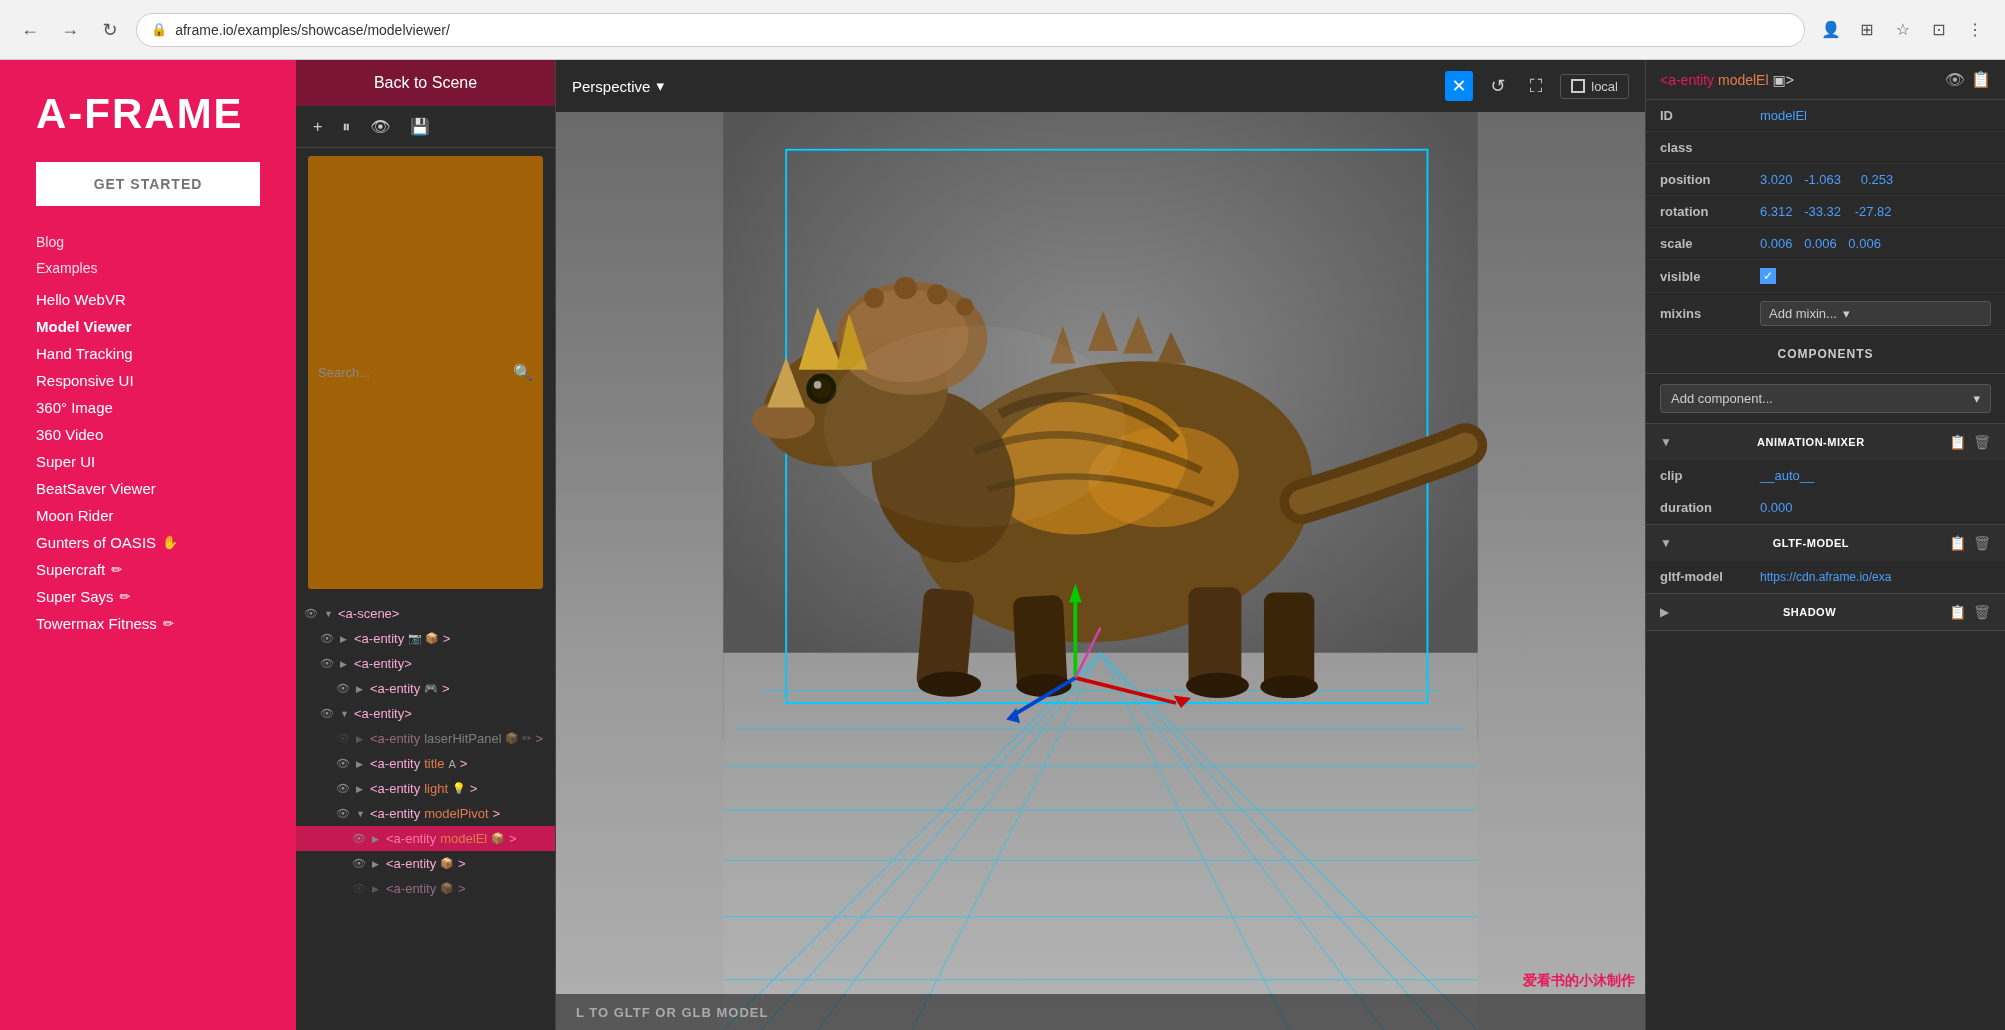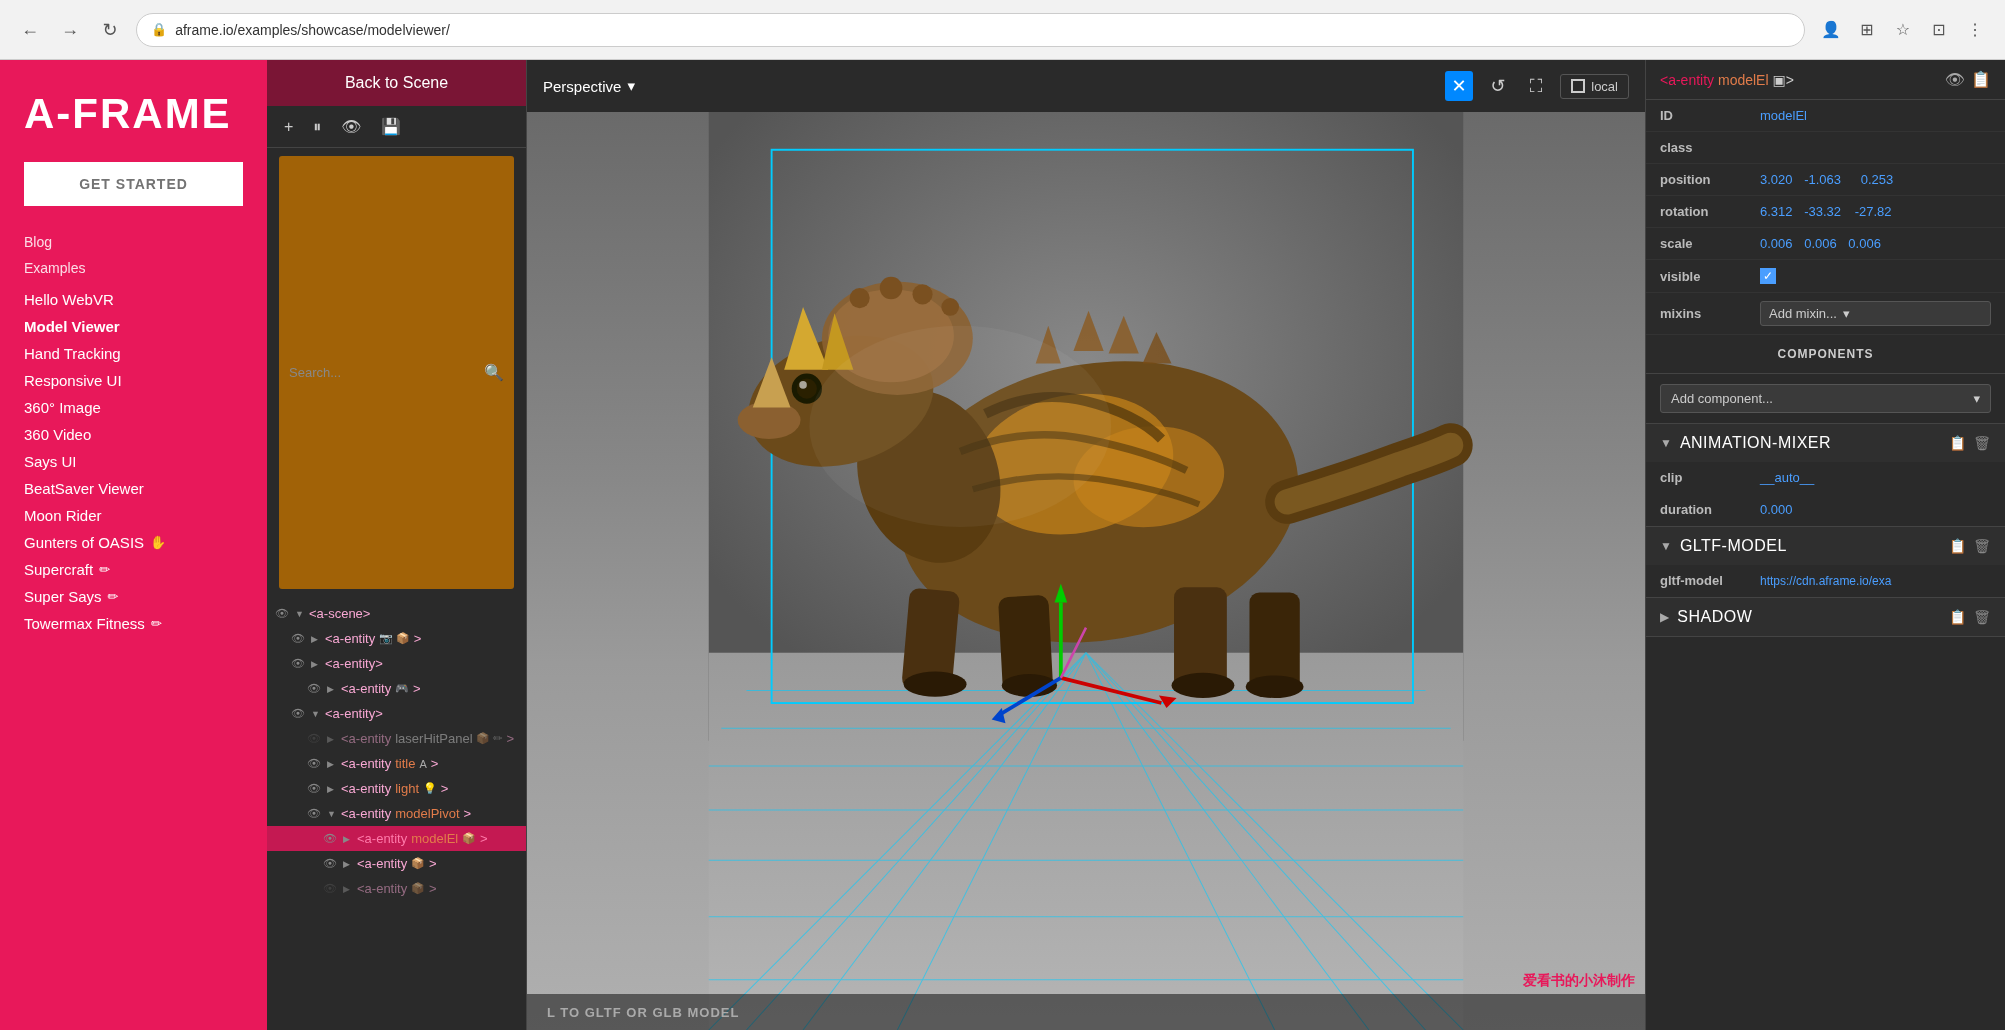--- a/index.html
+++ b/index.html
@@ -53,24 +53,24 @@
 
     
     .main-content {
       flex: 1;
       display: flex;
       overflow: hidden;
     }
 
     
     .aframe-sidebar {
-      width: 267px;
+      width: 296px;
       background: #e8185a;
       flex-shrink: 0;
-      padding: 30px 24px;
+      padding: 30px 36px;
       overflow-y: auto;
       color: white;
     }
     .aframe-logo {
       font-size: 42px;
       font-weight: bold;
       letter-spacing: 2px;
       margin-bottom: 24px;
       font-family: 'Arial Black', sans-serif;
     }
@@ -375,24 +375,25 @@
     .component-header {
       display: flex;
       align-items: center;
       padding: 10px 14px;
       gap: 8px;
       cursor: pointer;
       background: #2f2f2f;
     }
     .component-title {
       flex: 1;
-      font-size: 16px;
-      font-weight: normal;
+      font-size: 11px;
+      font-weight: bold;
       color: #fff;
       letter-spacing: 0.5px;
+      text-align: center;
     }
     .component-actions { display: flex; gap: 6px; }
     .component-action-btn {
       background: transparent;
       border: none;
       color: #888;
       cursor: pointer;
       font-size: 14px;
     }
     .component-body .props-table tr td { border-bottom: 1px solid #2a2a2a; }
@@ -453,21 +454,21 @@
     <a class="sidebar-link">
       <span>Responsive UI</span>
     </a>
     <a class="sidebar-link">
       <span>360° Image</span>
     </a>
     <a class="sidebar-link">
       <span>360 Video</span>
     </a>
     <a class="sidebar-link">
-      <span>Says UI</span>
+      <span>Super UI</span>
     </a>
     <a class="sidebar-link">
       <span>BeatSaver Viewer</span>
     </a>
     <a class="sidebar-link">
       <span>Moon Rider</span>
     </a>
     <a class="sidebar-link">
       <span>Gunters of OASIS</span>
       <span class="sidebar-link-icon">✋</span>

